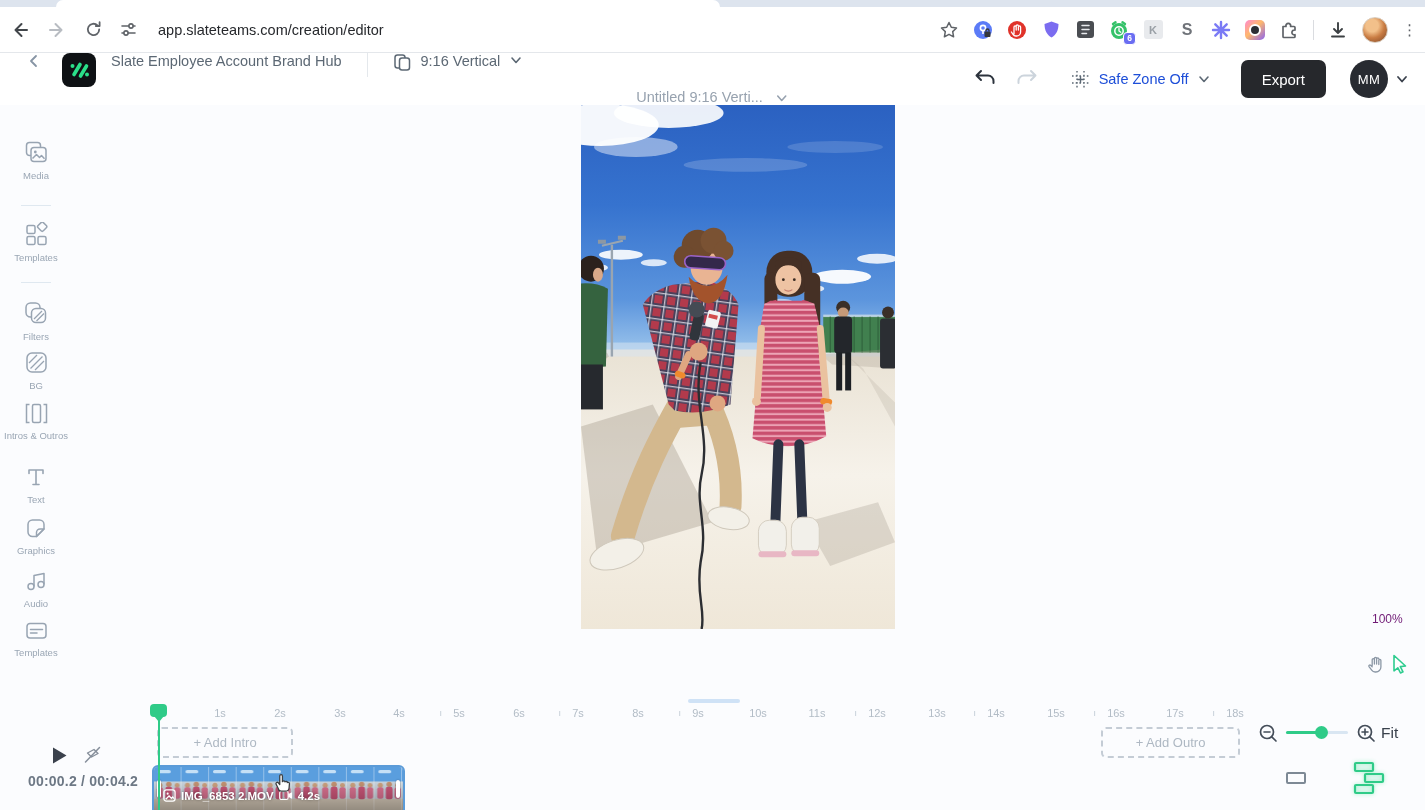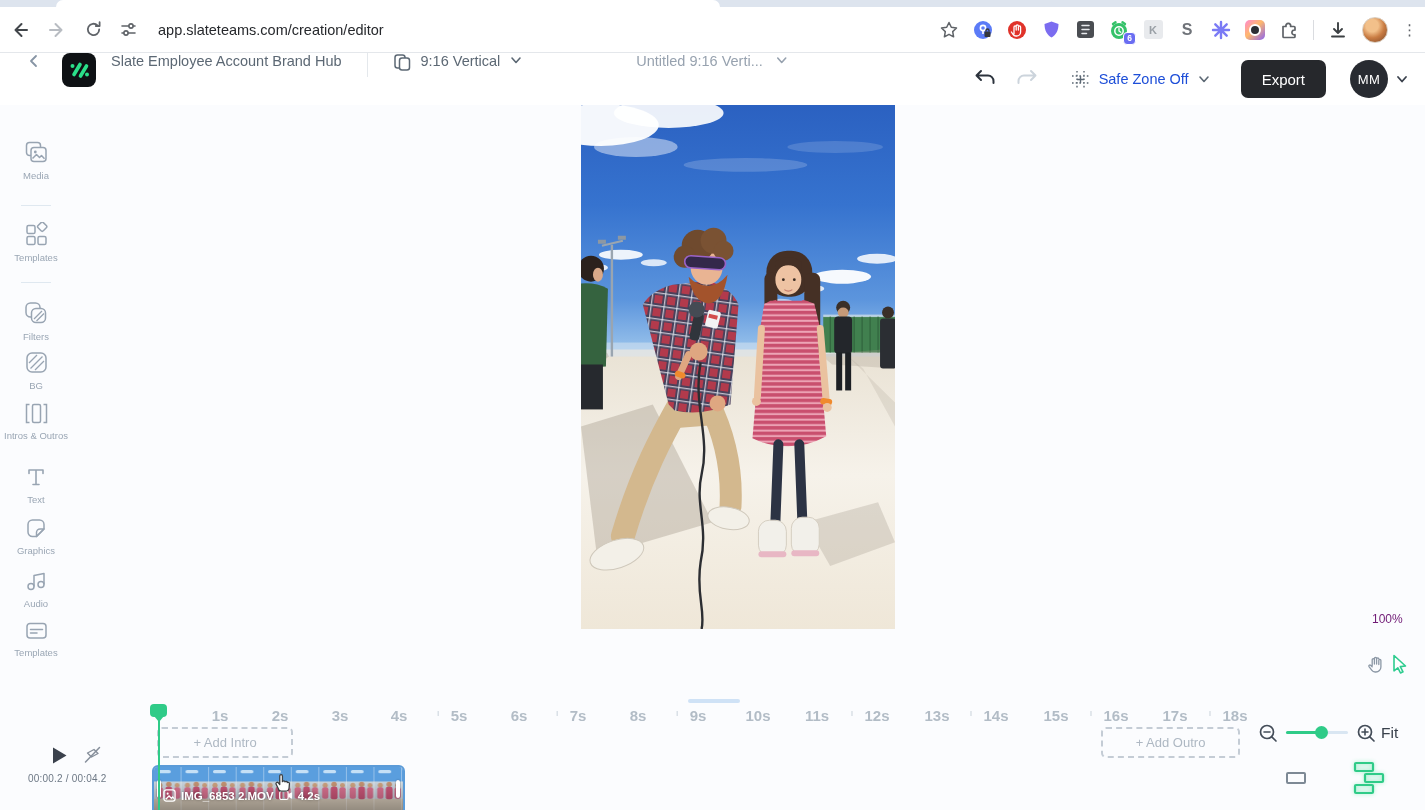--- a/index.html
+++ b/index.html
@@ -24,50 +24,50 @@
   .browser-avatar { width:26px; height:26px; border-radius:50%; background:radial-gradient(circle at 38% 32%, #f2c08a 0 28%, #c97c43 55%, #7a4526 100%); border:1px solid #d9cdbf; }
   .dots { color:#5f6368; font-size:15px; letter-spacing:0; line-height:1; }
 
   
   .app-header { position:absolute; top:53px; left:0; width:1425px; height:52px; background:#fff; }
   .hleft { position:absolute; left:26px; top:0; height:52px; display:flex; align-items:flex-start; }
   .logo { width:34px; height:34px; border-radius:8px; background:#0e1114; margin:0 15px 0 20px; }
   .ws-title { font-size:14.5px; color:#5c6874; font-weight:500; }
   .hdiv { width:1px; height:24px; background:#e4e8ec; margin:0 25px; }
   .ratio-label { font-size:14.5px; color:#5c6874; margin:0 9px; }
-  .hcenter { position:absolute; left:50%; top:0; transform:translateX(-50%); height:52px; display:flex; align-items:flex-start; gap:12px; }
+  .hcenter { position:absolute; left:50%; top:0; transform:translateX(-50%); height:52px; display:flex; align-items:flex-end; gap:12px; }
   .proj-title { font-size:14.5px; color:#97a2af; }
   .hright { position:absolute; right:16px; top:0; height:52px; display:flex; align-items:center; }
   .safe-label { font-size:14.5px; color:#1d4ed8; margin:0 8px 0 9px; }
   .export-btn { height:38px; padding:0 21px; background:#26282c; color:#fff; font-size:15px; font-weight:500; border:none; border-radius:7px; margin-left:30px; display:flex; align-items:center; font-family:inherit; }
   .mm-avatar { width:38px; height:38px; border-radius:50%; background:#282b31; color:#fff; font-size:13px; font-weight:normal; letter-spacing:.5px; display:flex; align-items:center; justify-content:center; margin-left:24px; }
 
   
   .side-item { position:absolute; left:0; width:72px; text-align:center; cursor:pointer; }
   .side-item svg { margin:0 auto; }
   .side-label { font-size:9.5px; color:#9aa6b4; margin-top:5px; line-height:1.25; }
   .side-div { position:absolute; left:21px; width:30px; height:1px; background:#dfe8f0; }
 
   
   .video-frame { position:absolute; left:581px; top:105px; width:314px; height:524px; overflow:hidden; background:#4a86d3; }
   .zoom-level { position:absolute; left:1372px; top:612px; font-size:12px; color:#701a75; }
   .tool { position:absolute; }
 
   
-  .tick { position:absolute; top:707px; transform:translateX(-50%); font-size:15px; color:#b2bcc6;font-weight:bold; }
+  .tick { position:absolute; top:707px; transform:translateX(-50%); font-size:11px; color:#b2bcc6; }
   .tick.m::before { content:''; position:absolute; left:-13px; top:4px; width:1px; height:5px; background:#c9d2db; }
   .tl-scrollbar { position:absolute; left:688px; top:699px; width:52px; height:4px; border-radius:2px; background:#cfe2f6; }
   .dash-box { position:absolute; top:727px; height:31px; border:2px dashed #c4ccd5; border-radius:5px; display:flex; align-items:center; justify-content:center; font-size:13px; color:#aeb8c3; background:transparent; }
   .playhead-line { position:absolute; left:158px; top:712px; width:2px; height:98px; background:#2fcb88; z-index:30; }
   .playhead-head { position:absolute; left:150px; top:704px; width:17px; height:13px; background:#2fcb88; border-radius:4px; z-index:31; }
   .playhead-head::after { content:''; position:absolute; left:3.5px; top:12px; border-left:5px solid transparent; border-right:5px solid transparent; border-top:6px solid #2fcb88; }
   .clip { position:absolute; left:152px; top:765px; width:253px; height:58px; border:2px solid #5b9bd8; border-radius:6px; overflow:hidden; z-index:5; background:#c9d4dd; }
   .clip-label { position:absolute; left:9px; top:22px; display:flex; align-items:center; gap:5px; color:#fff; font-size:11.5px; font-weight:bold; text-shadow:0 0 3px rgba(0,0,0,.45); z-index:6; }
   .handle { position:absolute; top:13px; width:4px; height:18px; border-radius:2px; background:#fff; box-shadow:0 0 2px rgba(0,0,0,.35); z-index:7; }
-  .time-display { position:absolute; left:28px; top:773px; font-size:10px; font-weight:400; color:#6d7885; letter-spacing:.2px; }
+  .time-display { position:absolute; left:28px; top:773px; font-size:14px; font-weight:700; color:#6d7885; letter-spacing:.2px; }
   .zoom-track { position:absolute; left:1286px; top:731px; width:62px; height:3px; border-radius:2px; background:#d9e6f2; }
   .zoom-fill { width:34px; height:3px; border-radius:2px; background:#2fcb88; }
   .zoom-knob { position:absolute; left:1315px; top:726px; width:13px; height:13px; border-radius:50%; background:#2fcb88; }
   .fit-label { position:absolute; left:1381px; top:724px; font-size:15.5px; font-weight:500; color:#39414c; }
   .rect-tool { position:absolute; left:1286px; top:772px; width:20px; height:12px; border:2px solid #7d8995; border-radius:2px; }
 </style>
 </head>
 <body>
 
 <div class="browser">

